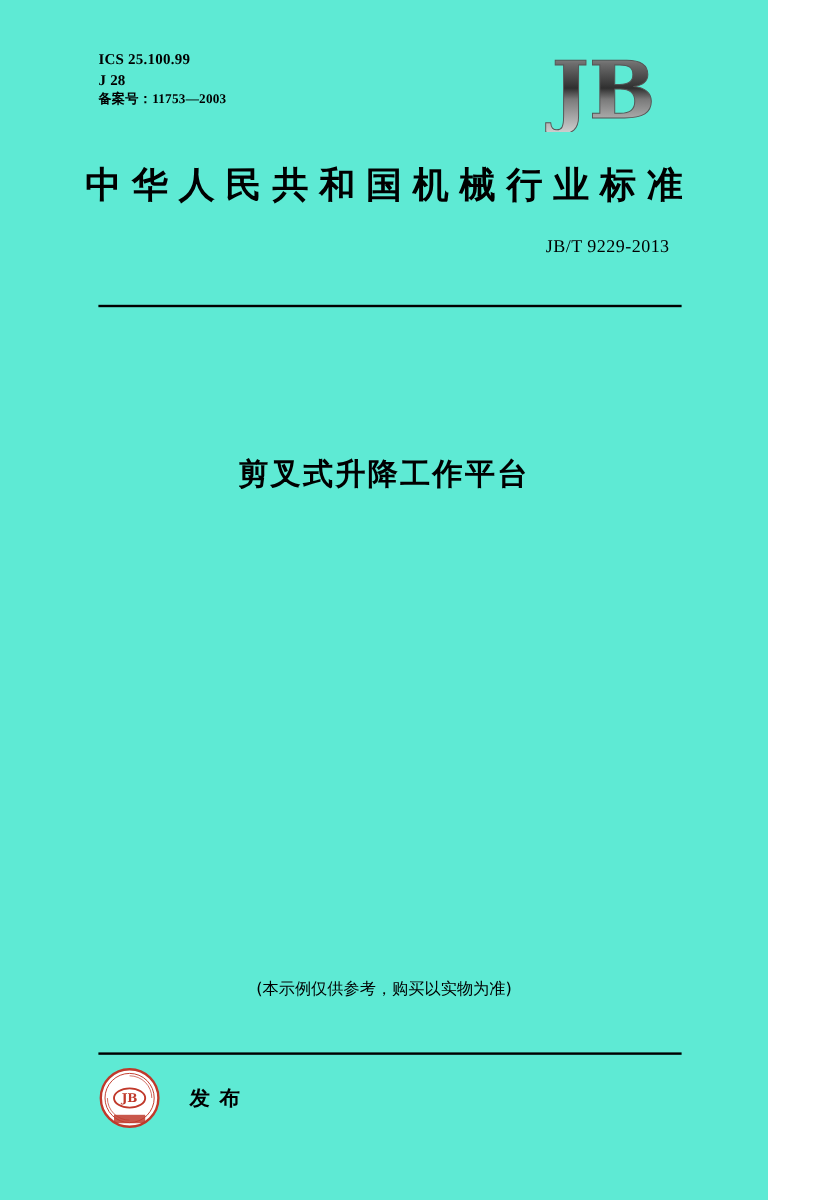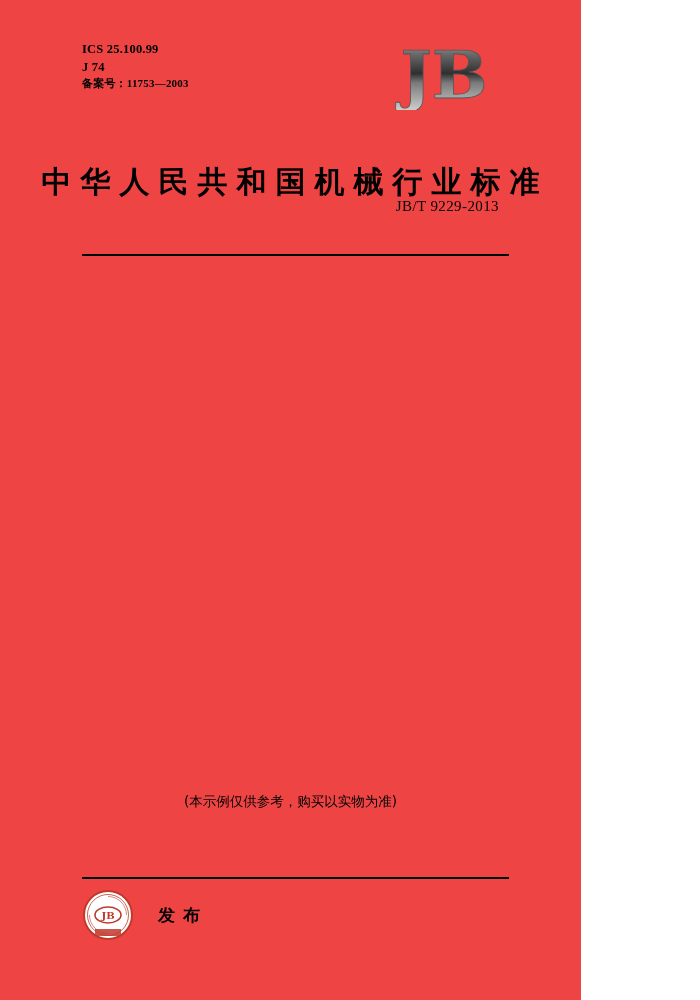--- a/index.html
+++ b/index.html
@@ -12,23 +12,23 @@
     height: 1000px;
     position: relative;
     font-family: "Liberation Sans", sans-serif;
     color: #000000;
     overflow: hidden;
   }
 
   .page {
     position: absolute;
     left: 0; top: 0;
-    width: 581px;
+    width: 640px;
     height: 1000px;
-    background: #ef4444;
+    background: #5eead4;
   }
 
   
   .ics-block {
     position: absolute;
     left: 82px;
     top: 40px;
     line-height: 1.45;
   }
   .ics-line {
@@ -63,21 +63,20 @@
     left: 0;
     right: 0;
     top: 134px;
     text-align: center;
     font-family: "DejaVu Sans", sans-serif;
     font-weight: bold;
     font-size: 30px;
     letter-spacing: 9px;
     padding-left: 9px;
     color: #000;
-    margin-top: 28px;
   }
 
   
   .std-number {
     position: absolute;
     right: 82px;
     top: 198px;
     font-family: Liberation Serif, serif;
     font-size: 15px;
     color: #000;
@@ -106,21 +105,21 @@
     font-size: 25px;
     letter-spacing: 2px;
     color: #000;
   }
 
   
   .sample-note {
     position: absolute;
     left: 0;
     right: 0;
-    top: 793px;
+    top: 815px;
     text-align: center;
     font-family: "DejaVu Sans", sans-serif;
     font-size: 13.5px;
     color: #000;
   }
 
   
   .rule-bottom {
     position: absolute;
     left: 82px;
@@ -167,21 +166,21 @@
     white-space: nowrap;
   }
 </style>
 </head>
 <body>
 
 <div class="page">
 
   <div class="ics-block">
     <div class="ics-line">ICS 25.100.99</div>
-    <div class="ics-line">J 74</div>
+    <div class="ics-line">J 28</div>
     <div class="ics-line small">备案号：11753—2003</div>
   </div>
 
   <div class="jb-logo">
     <svg width="130" height="72" viewBox="0 0 130 72" aria-hidden="true">
       <defs>
         <linearGradient id="jbgrad" x1="0" y1="0" x2="0" y2="1">
           <stop offset="0%" stop-color="#bdbdbd"></stop>
           <stop offset="22%" stop-color="#6d6d6d"></stop>
           <stop offset="48%" stop-color="#2f2f2f"></stop>
@@ -192,20 +191,21 @@
       <text x="65" y="60" text-anchor="middle" font-family="DejaVu Serif, serif" font-size="66" font-weight="bold" fill="url(#jbgrad)" stroke="#555" stroke-width="0.8">JB</text>
     </svg>
   </div>
 
   <div class="std-title">中华人民共和国机械行业标准</div>
 
   <div class="std-number">JB/T 9229-2013</div>
 
   <div class="rule-top"></div>
 
+  <div class="subject-title">剪叉式升降工作平台</div>
 
   <div class="sample-note">(本示例仅供参考，购买以实物为准)</div>
 
   <div class="rule-bottom"></div>
 
   <div class="footer">
     <div class="seal">
       <svg width="52" height="52" viewBox="0 0 52 52" aria-hidden="true">
         <circle cx="26" cy="26" r="24" fill="#ffffff" stroke="#c0392b" stroke-width="2"></circle>
         <circle cx="26" cy="26" r="20.5" fill="none" stroke="#c0392b" stroke-width="0.8"></circle>

